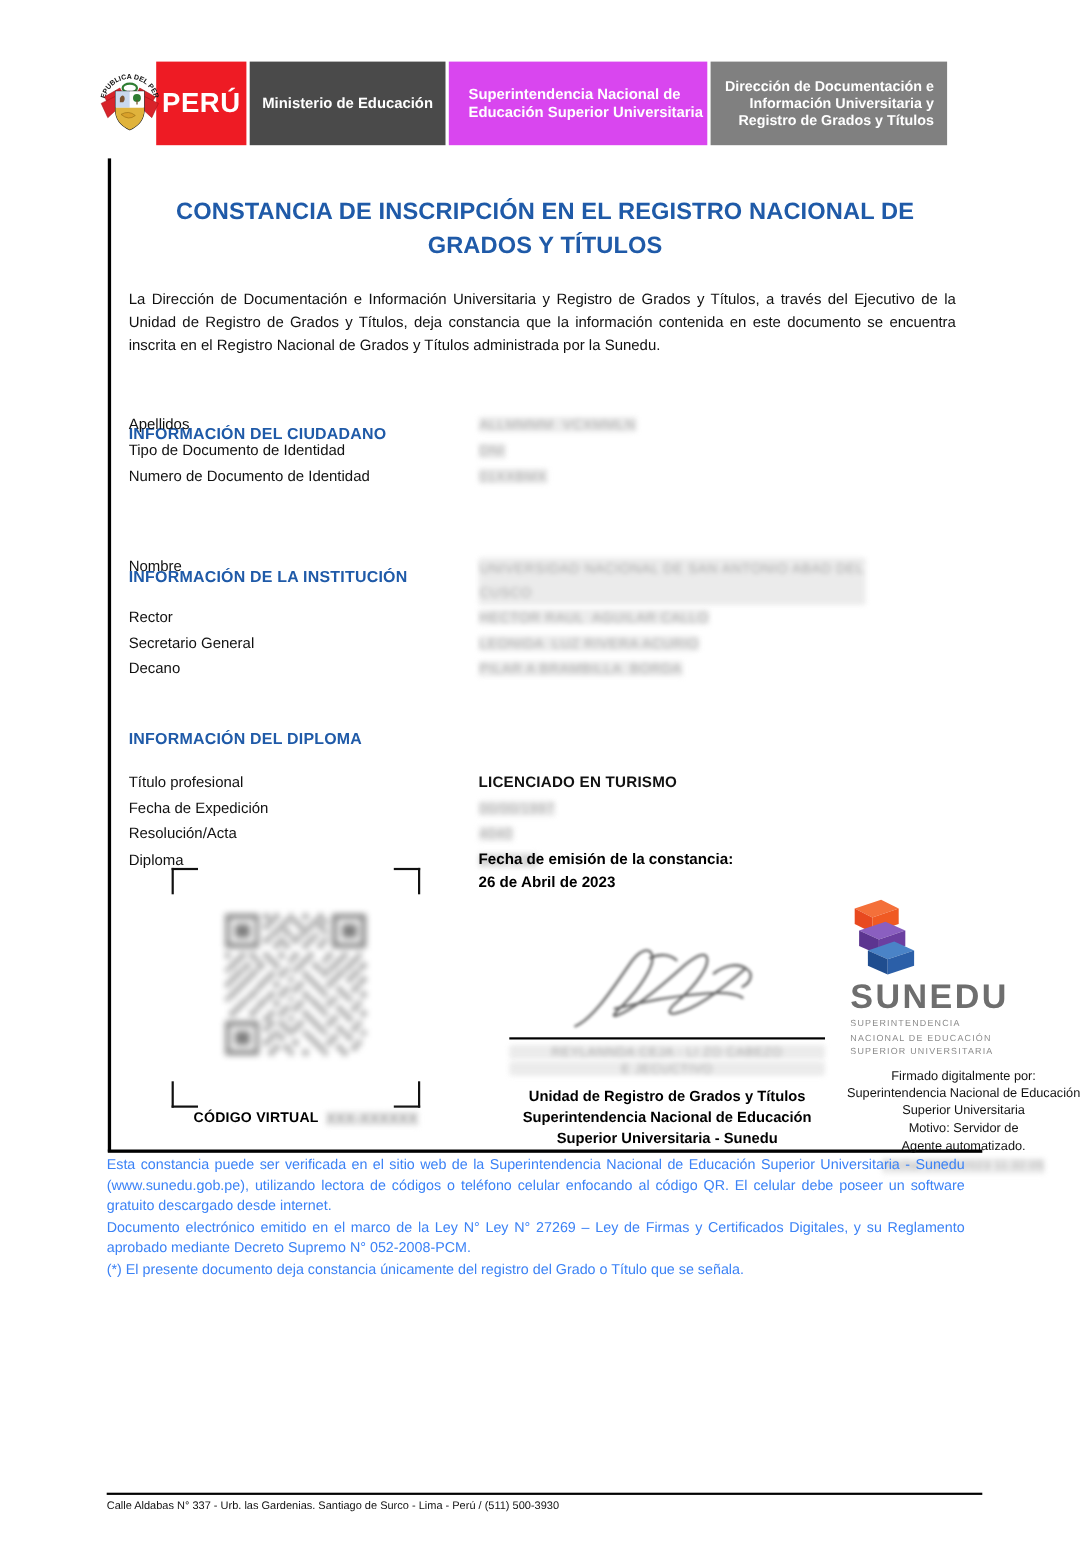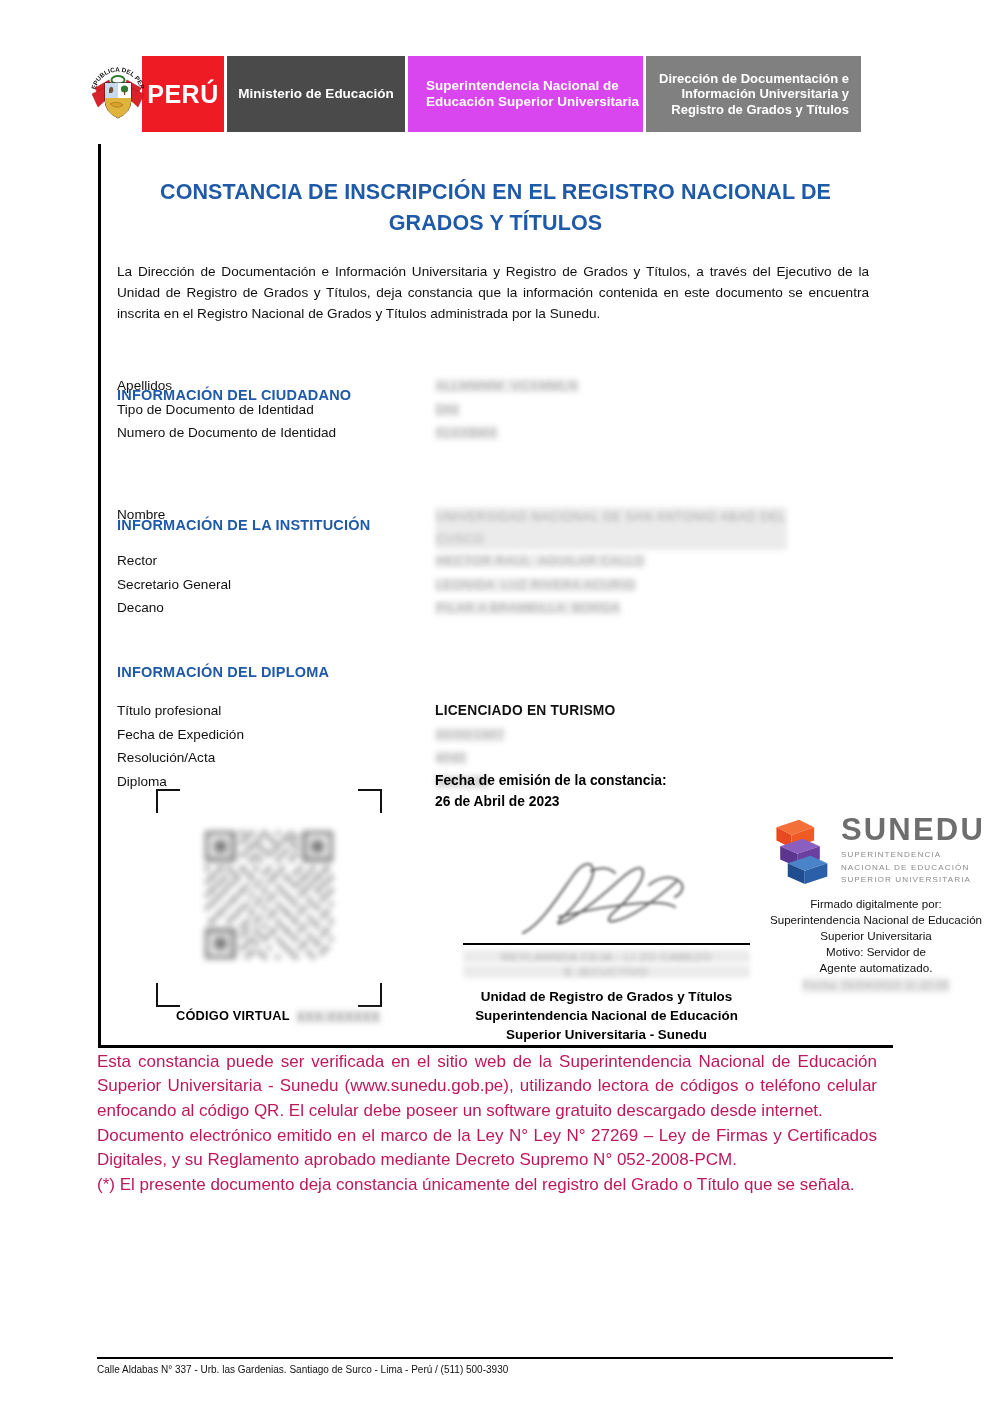--- a/index.html
+++ b/index.html
@@ -273,20 +273,21 @@
     position: absolute;
     left: 767px;
     top: 812px;
     width: 218px;
     text-align: center;
   }
   .sunedu-logo {
     display: flex;
     align-items: flex-start;
     justify-content: flex-start;
+    flex-direction: column;
   }
   .sunedu-wordmark {
     padding-left: 6px;
     padding-top: 2px;
     text-align: left;
   }
   .sunedu-word {
     font-size: 31px;
     font-weight: bold;
     color: #6e6e6e;
@@ -307,23 +308,23 @@
     color: #111;
   }
   .digital-sig .redacted { font-size: 10.5px; display:inline-block; margin-top: 3px; }
 
   
   .legal {
     position: absolute;
     left: 97px;
     top: 1050px;
     width: 780px;
-    font-size: 17px;
+    font-size: 13px;
     line-height: 1.43;
-    color: #be185d;
+    color: #3b82f6;
   }
   .legal p {
     margin: 0 0 1px 0;
     text-align: justify;
     text-align-last: left;
   }
 
   
   .addr-rule {
     position: absolute;

